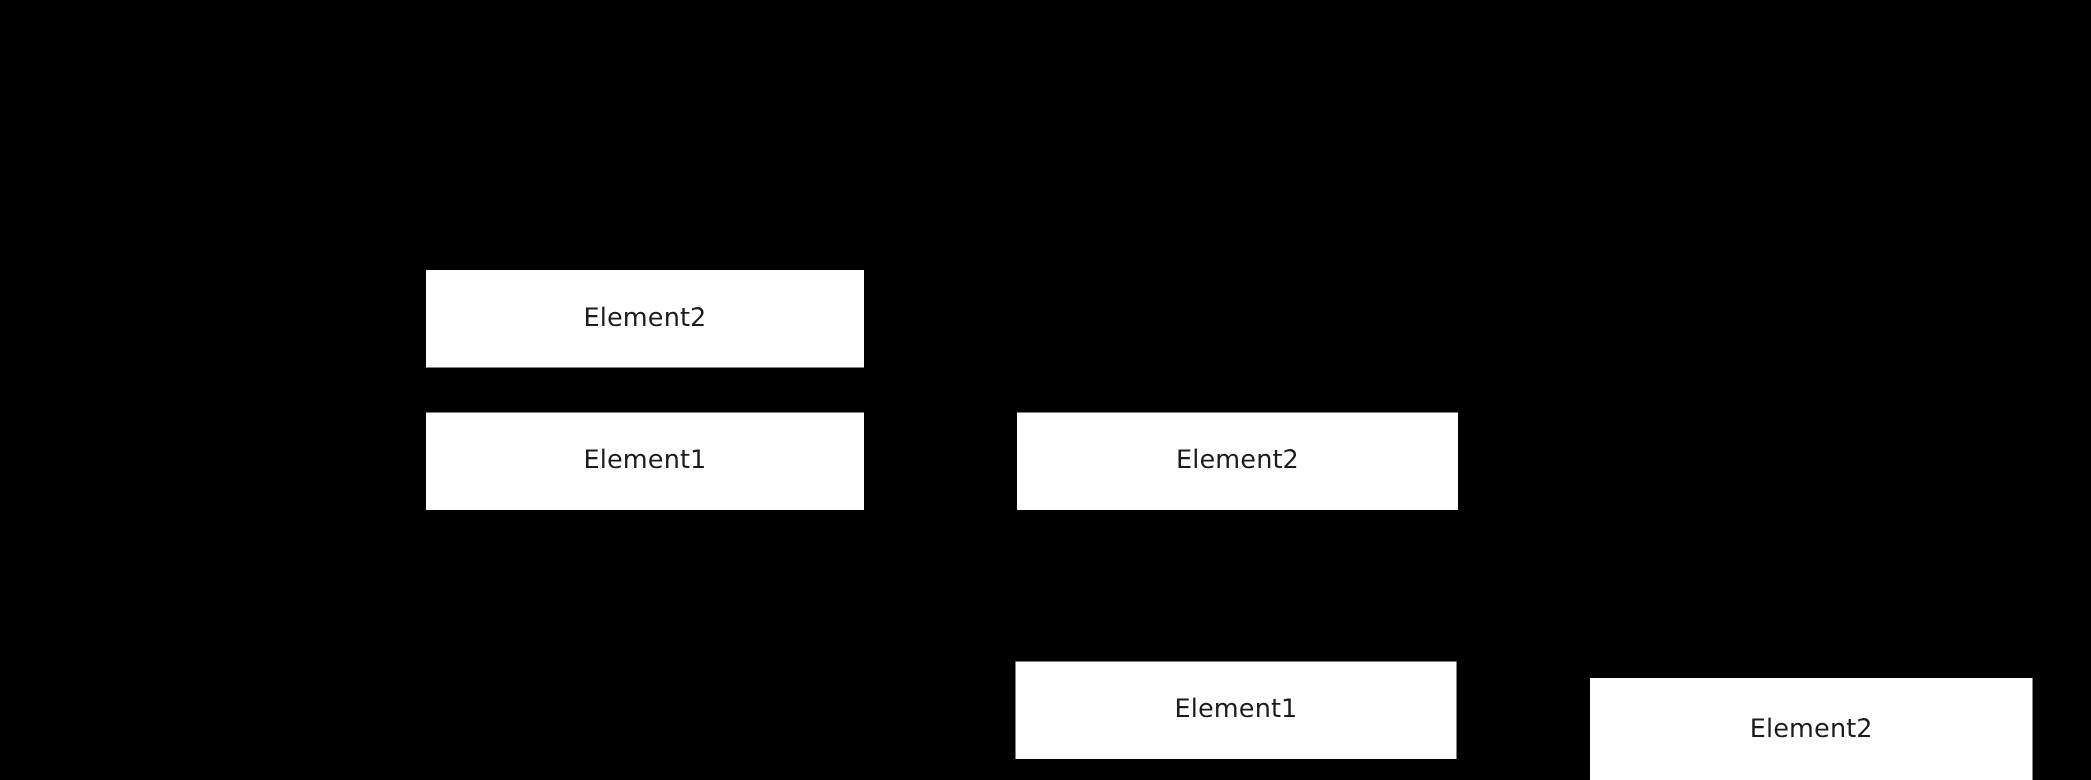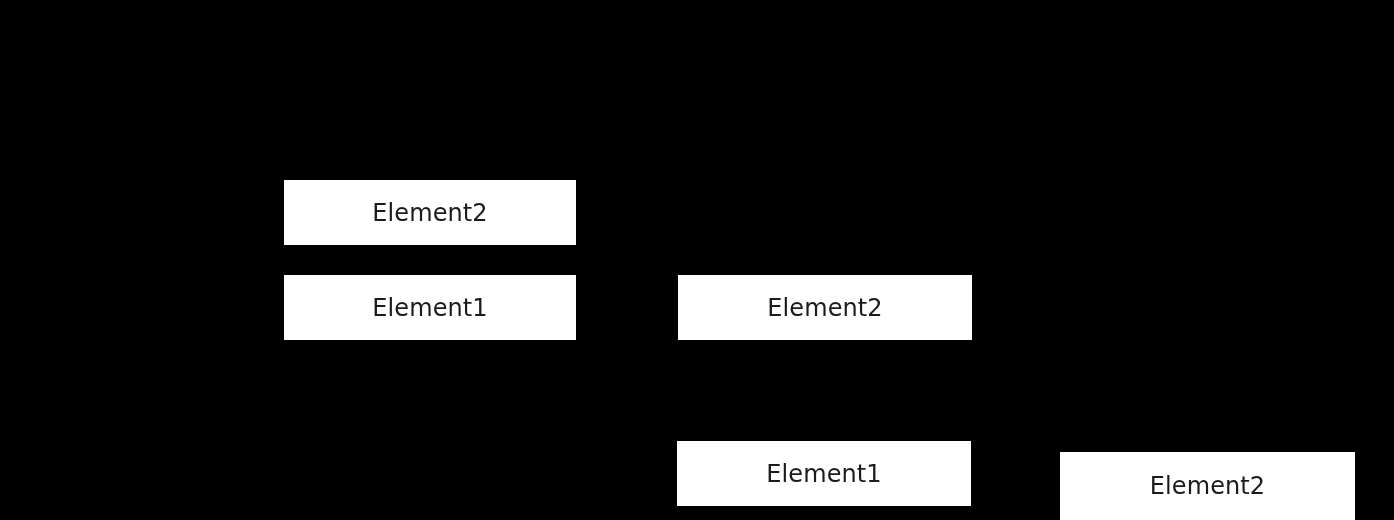--- a/index.html
+++ b/index.html
@@ -24,21 +24,21 @@
     position: absolute;
     background: #ffffff;
     display: flex;
     align-items: center;
     justify-content: center;
     box-sizing: border-box;
     overflow: hidden;
   }
   .element-label {
     font-family: "DejaVu Sans", "Liberation Sans", sans-serif;
-    font-size: 24px;
+    font-size: 17px;
     font-weight: 400;
     color: #1b1b1b;
     line-height: 1;
     letter-spacing: 0.1px;
     white-space: nowrap;
   }
 </style>
 </head>
 <body>
 

